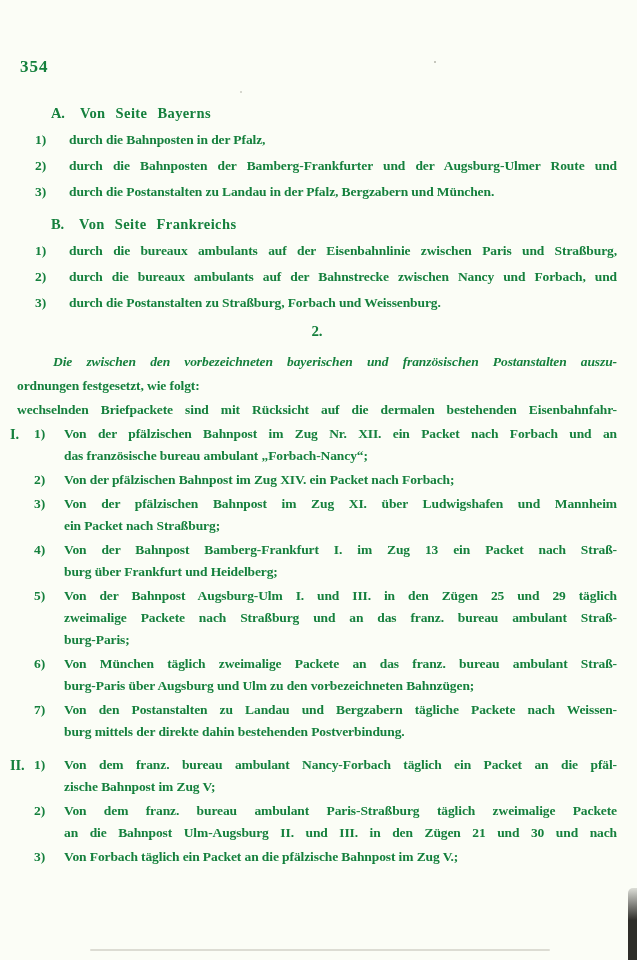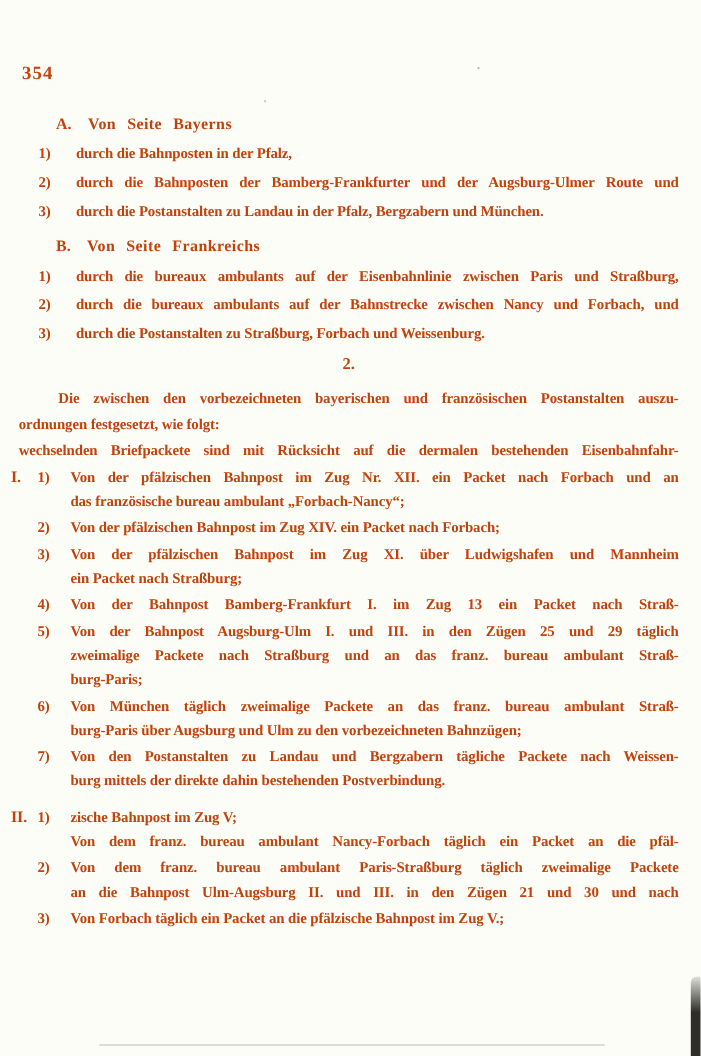--- a/index.html
+++ b/index.html
@@ -26,21 +26,21 @@
   .sec-b{margin-top:6px;}
   .shead{line-height:26px;margin-left:16px;margin-bottom:1px;font-size:14.5px;}
   .slabel{margin-right:15px;}
   .stitle{word-spacing:6px;letter-spacing:0.4px;}
   .abrow{display:flex;line-height:26px;}
   .abrow .num{flex:none;width:34px;}
   .abrow .itx{flex:1;min-width:0;}
   
   .artnum{text-align:center;font-size:15px;line-height:26px;margin-top:2px;}
   .intro{margin-top:6px;line-height:24px;}
-  .intro .indent{text-indent:36px;}
+  .intro .indent{text-indent:36px;font-style:italic;}
   
   .grp{display:flex;margin-top:1px;}
   .grp2{margin-top:11px;}
   .rlab{flex:none;width:24px;font-size:14.5px;line-height:22px;margin-left:-7px;}
   .gitems{flex:1;min-width:0;}
   .grow{display:flex;margin-top:2px;}
   .grow:first-child{margin-top:0;}
   .grow .num{flex:none;width:30px;line-height:22px;}
   .grow .itx{flex:1;min-width:0;line-height:22px;}
   .ln{white-space:normal;}
@@ -55,21 +55,21 @@
     position:absolute;left:90px;width:460px;bottom:9px;height:2px;
     background:#d6d6cc;opacity:.85;border-radius:1px;
   }
   .speck{position:absolute;background:#b5b5aa;border-radius:50%;}
   .s1{left:434px;top:61px;width:2px;height:2px;}
   .s2{left:240px;top:91px;width:2px;height:2px;opacity:.7;}
 </style>
 </head>
 <body>
 
-<div id="page" style="background: rgb(251, 253, 246); color: #c2410c;">
+<div id="page" style="background: rgb(251, 253, 246); color: #15803d;">
   <div class="pageno">354</div>
 
   <div class="content">
 
     <div class="sec sec-a">
       <div class="shead">
         <span class="slabel">A.</span><span class="stitle">Von Seite Bayerns</span>
       </div>
       <div class="abrow">
         <span class="num">1)</span>
@@ -143,20 +143,21 @@
           <span class="num">3)</span>
           <div class="itx">
             <div class="ln j">Von der pfälzischen Bahnpost im Zug XI. über Ludwigshafen und Mannheim</div>
             <div class="ln">ein Packet nach Straßburg;</div>
           </div>
         </div>
         <div class="grow">
           <span class="num">4)</span>
           <div class="itx">
             <div class="ln j">Von der Bahnpost Bamberg-Frankfurt I. im Zug 13 ein Packet nach Straß-</div>
+            <div class="ln">burg über Frankfurt und Heidelberg;</div>
           </div>
         </div>
         <div class="grow">
           <span class="num">5)</span>
           <div class="itx">
             <div class="ln j">Von der Bahnpost Augsburg-Ulm I. und III. in den Zügen 25 und 29 täglich</div>
             <div class="ln j">zweimalige Packete nach Straßburg und an das franz. bureau ambulant Straß-</div>
             <div class="ln">burg-Paris;</div>
           </div>
         </div>
@@ -176,22 +177,22 @@
         </div>
       </div>
     </div>
 
     <div class="grp grp2">
       <div class="rlab">II.</div>
       <div class="gitems">
         <div class="grow">
           <span class="num">1)</span>
           <div class="itx">
+            <div class="ln j">Von dem franz. bureau ambulant Nancy-Forbach täglich ein Packet an die pfäl-</div>
             <div class="ln">zische Bahnpost im Zug V;</div>
-            <div class="ln j">Von dem franz. bureau ambulant Nancy-Forbach täglich ein Packet an die pfäl-</div>
           </div>
         </div>
         <div class="grow">
           <span class="num">2)</span>
           <div class="itx">
             <div class="ln j">Von dem franz. bureau ambulant Paris-Straßburg täglich zweimalige Packete</div>
             <div class="ln j">an die Bahnpost Ulm-Augsburg II. und III. in den Zügen 21 und 30 und nach</div>
           </div>
         </div>
         <div class="grow">

